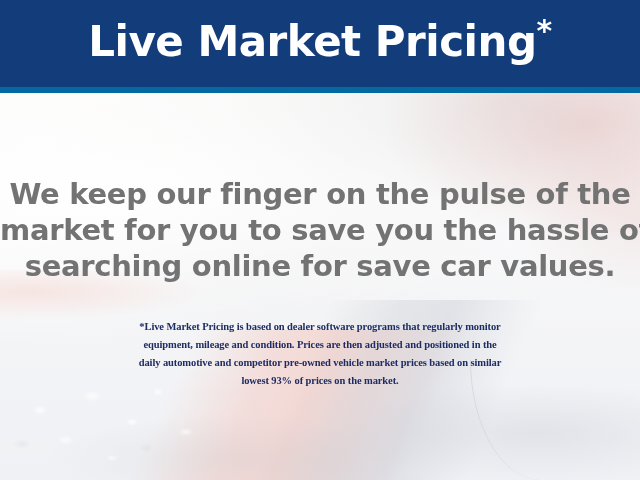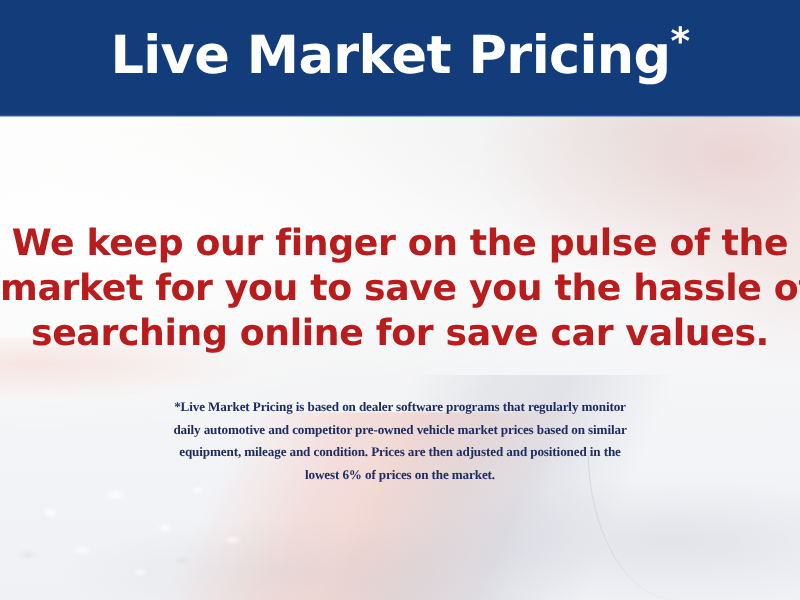--- a/index.html
+++ b/index.html
@@ -109,21 +109,21 @@
   }
 
   
   #header-bar {
     position: absolute;
     left: 0;
     top: 0;
     width: 640px;
     height: 93px;
     background: #123c7a;
-    border-bottom: 1px solid #0369a1;
+    border-bottom: 6px solid #0369a1;
     box-sizing: border-box;
     display: flex;
     align-items: center;
     justify-content: center;
   }
   #header-title {
     color: #ffffff;
     font-family: "DejaVu Sans", sans-serif;
     font-weight: bold;
     font-size: 42px;
@@ -139,21 +139,21 @@
     line-height: 0;
   }
 
   
   #headline {
     position: absolute;
     left: 0;
     top: 176px;
     width: 640px;
     text-align: center;
-    color: #b91c1c;
+    color: #737373;
     font-family: "DejaVu Sans", sans-serif;
     font-weight: bold;
     font-size: 29px;
     line-height: 36px;
     letter-spacing: -0.3px;
   }
   #headline .hl-line {
     display: block;
     white-space: nowrap;
   }
@@ -199,18 +199,18 @@
   </div>
 
   <div id="headline">
     <span class="hl-line">We keep our finger on the pulse of the</span>
     <span class="hl-line">market for you to save you the hassle of</span>
     <span class="hl-line">searching online for save car values.</span>
   </div>
 
   <div id="disclaimer">
     <span class="dc-line">*Live Market Pricing is based on dealer software programs that regularly monitor</span>
+    <span class="dc-line">equipment, mileage and condition. Prices are then adjusted and positioned in the</span>
     <span class="dc-line">daily automotive and competitor pre-owned vehicle market prices based on similar</span>
-    <span class="dc-line">equipment, mileage and condition. Prices are then adjusted and positioned in the</span>
-    <span class="dc-line">lowest 6% of prices on the market.</span>
+    <span class="dc-line">lowest 93% of prices on the market.</span>
   </div>
 
 </div>
 
 </body></html>

